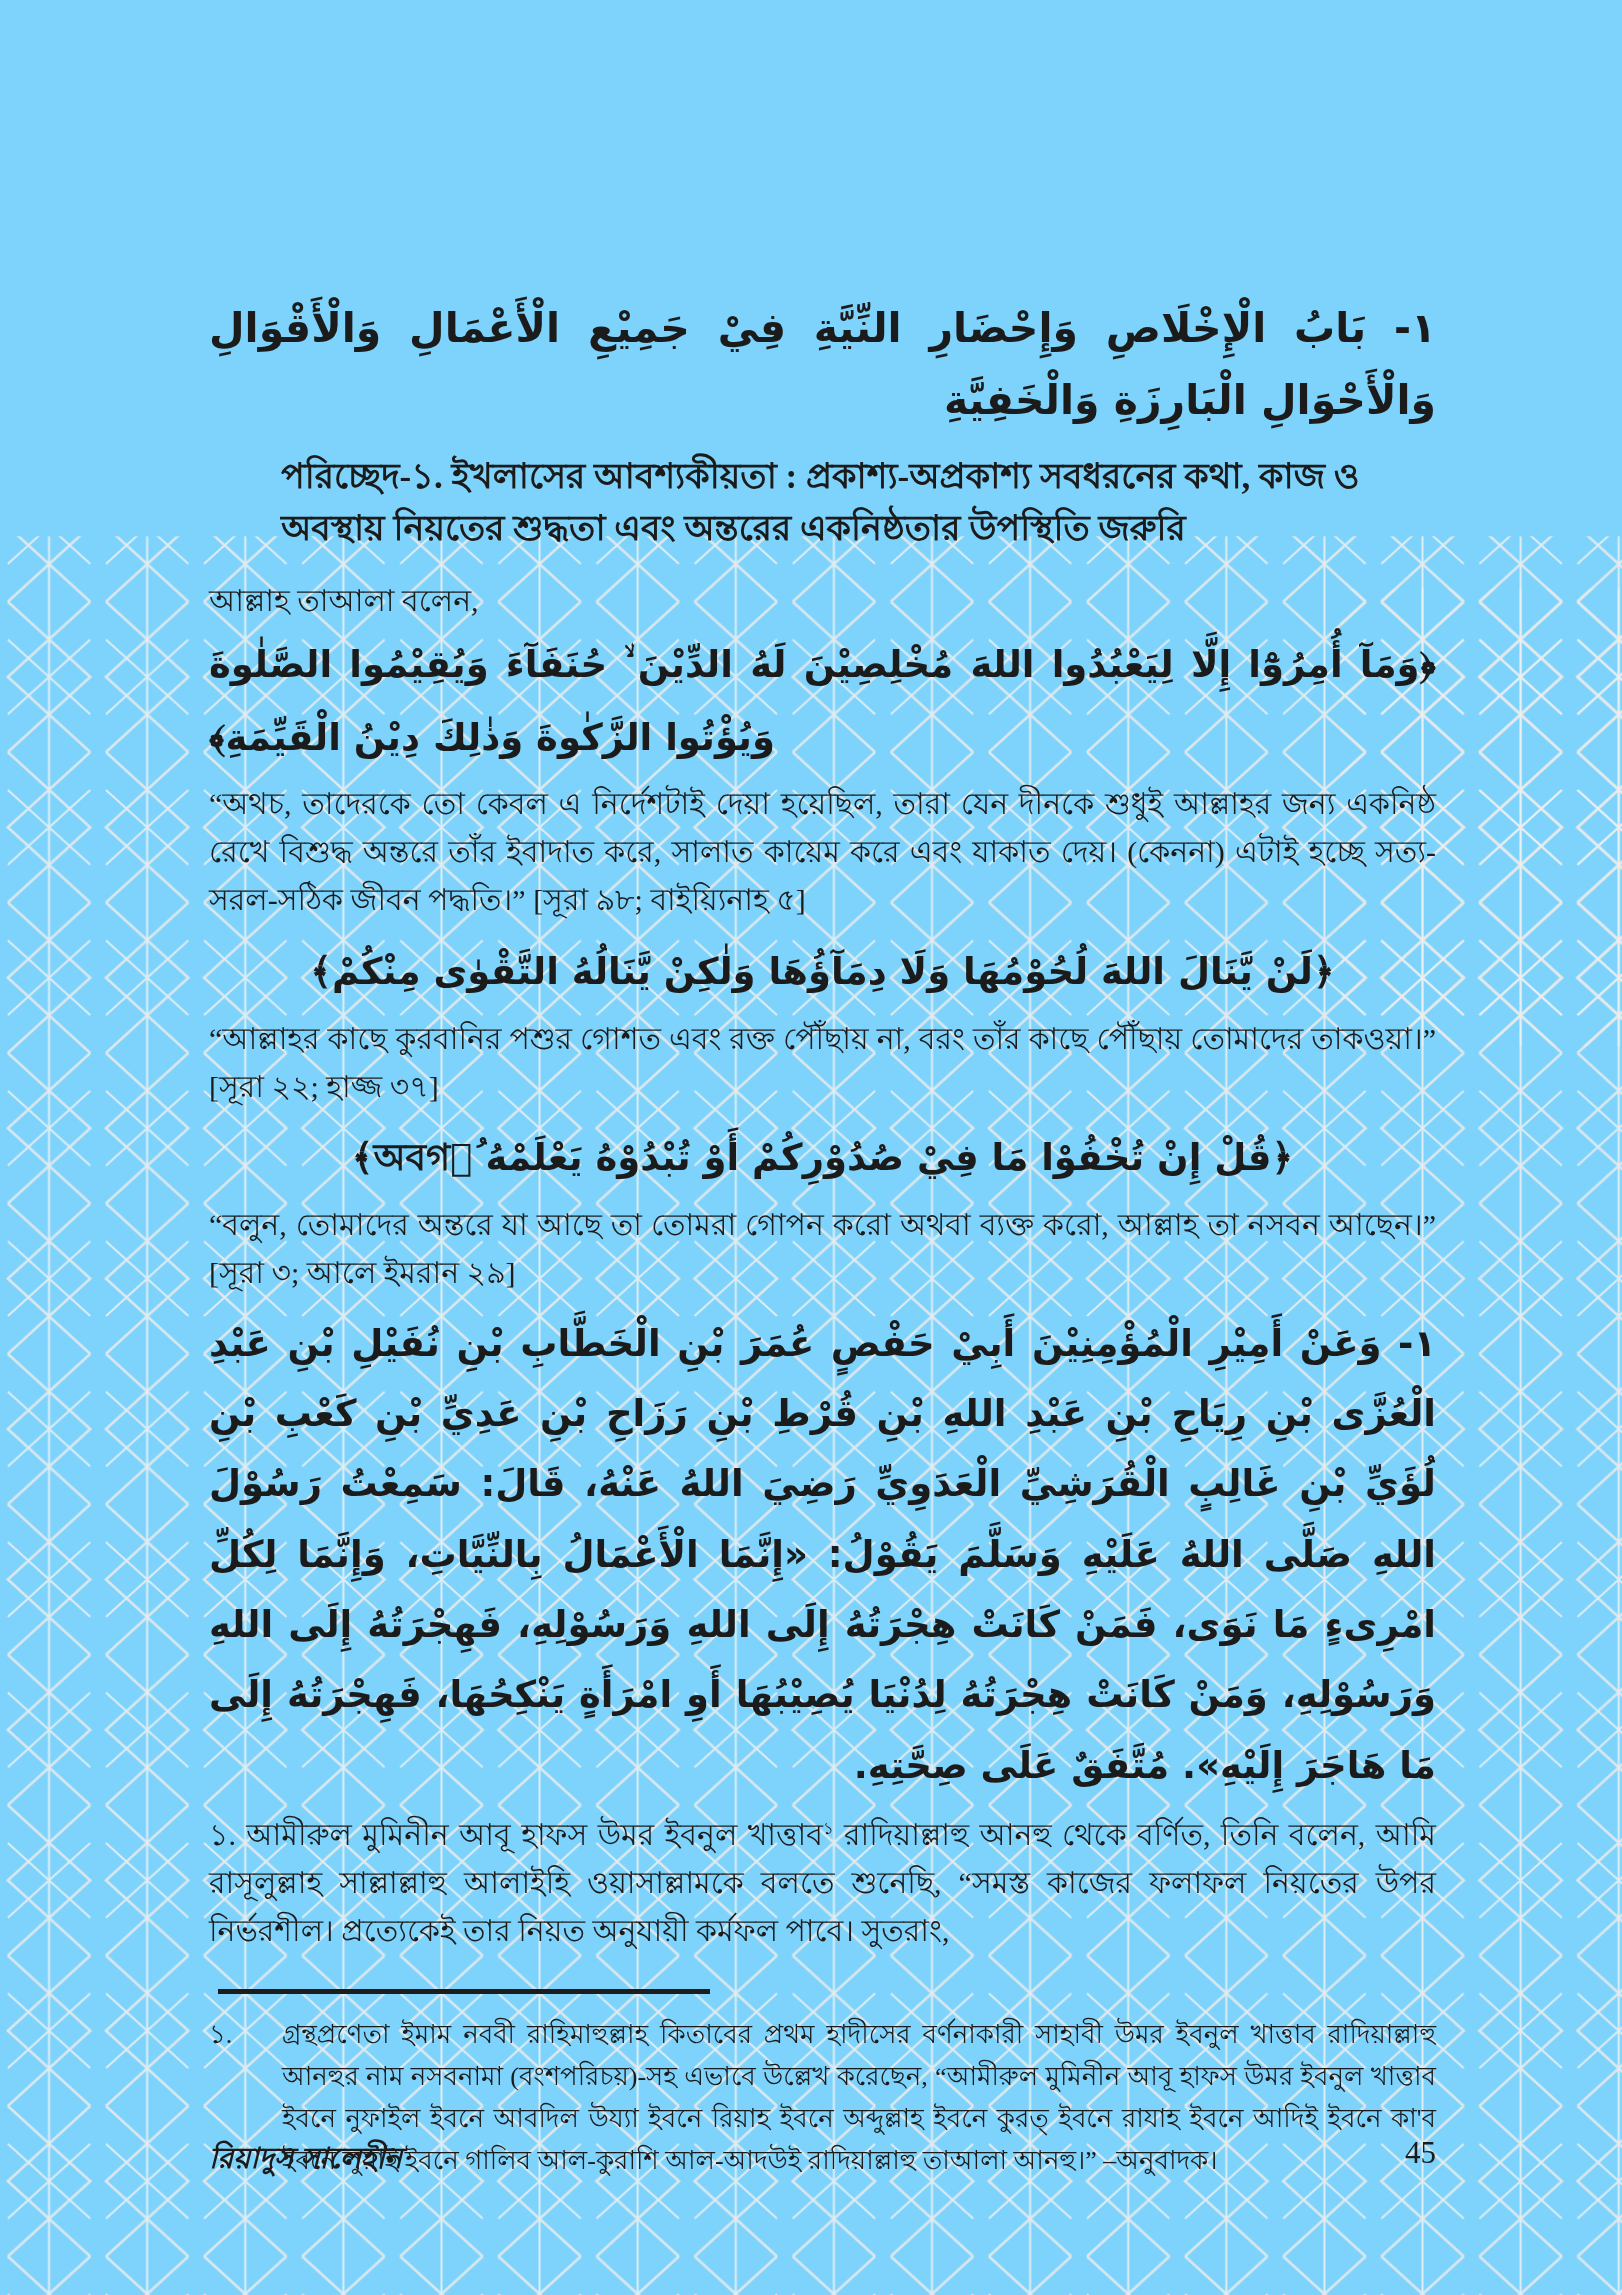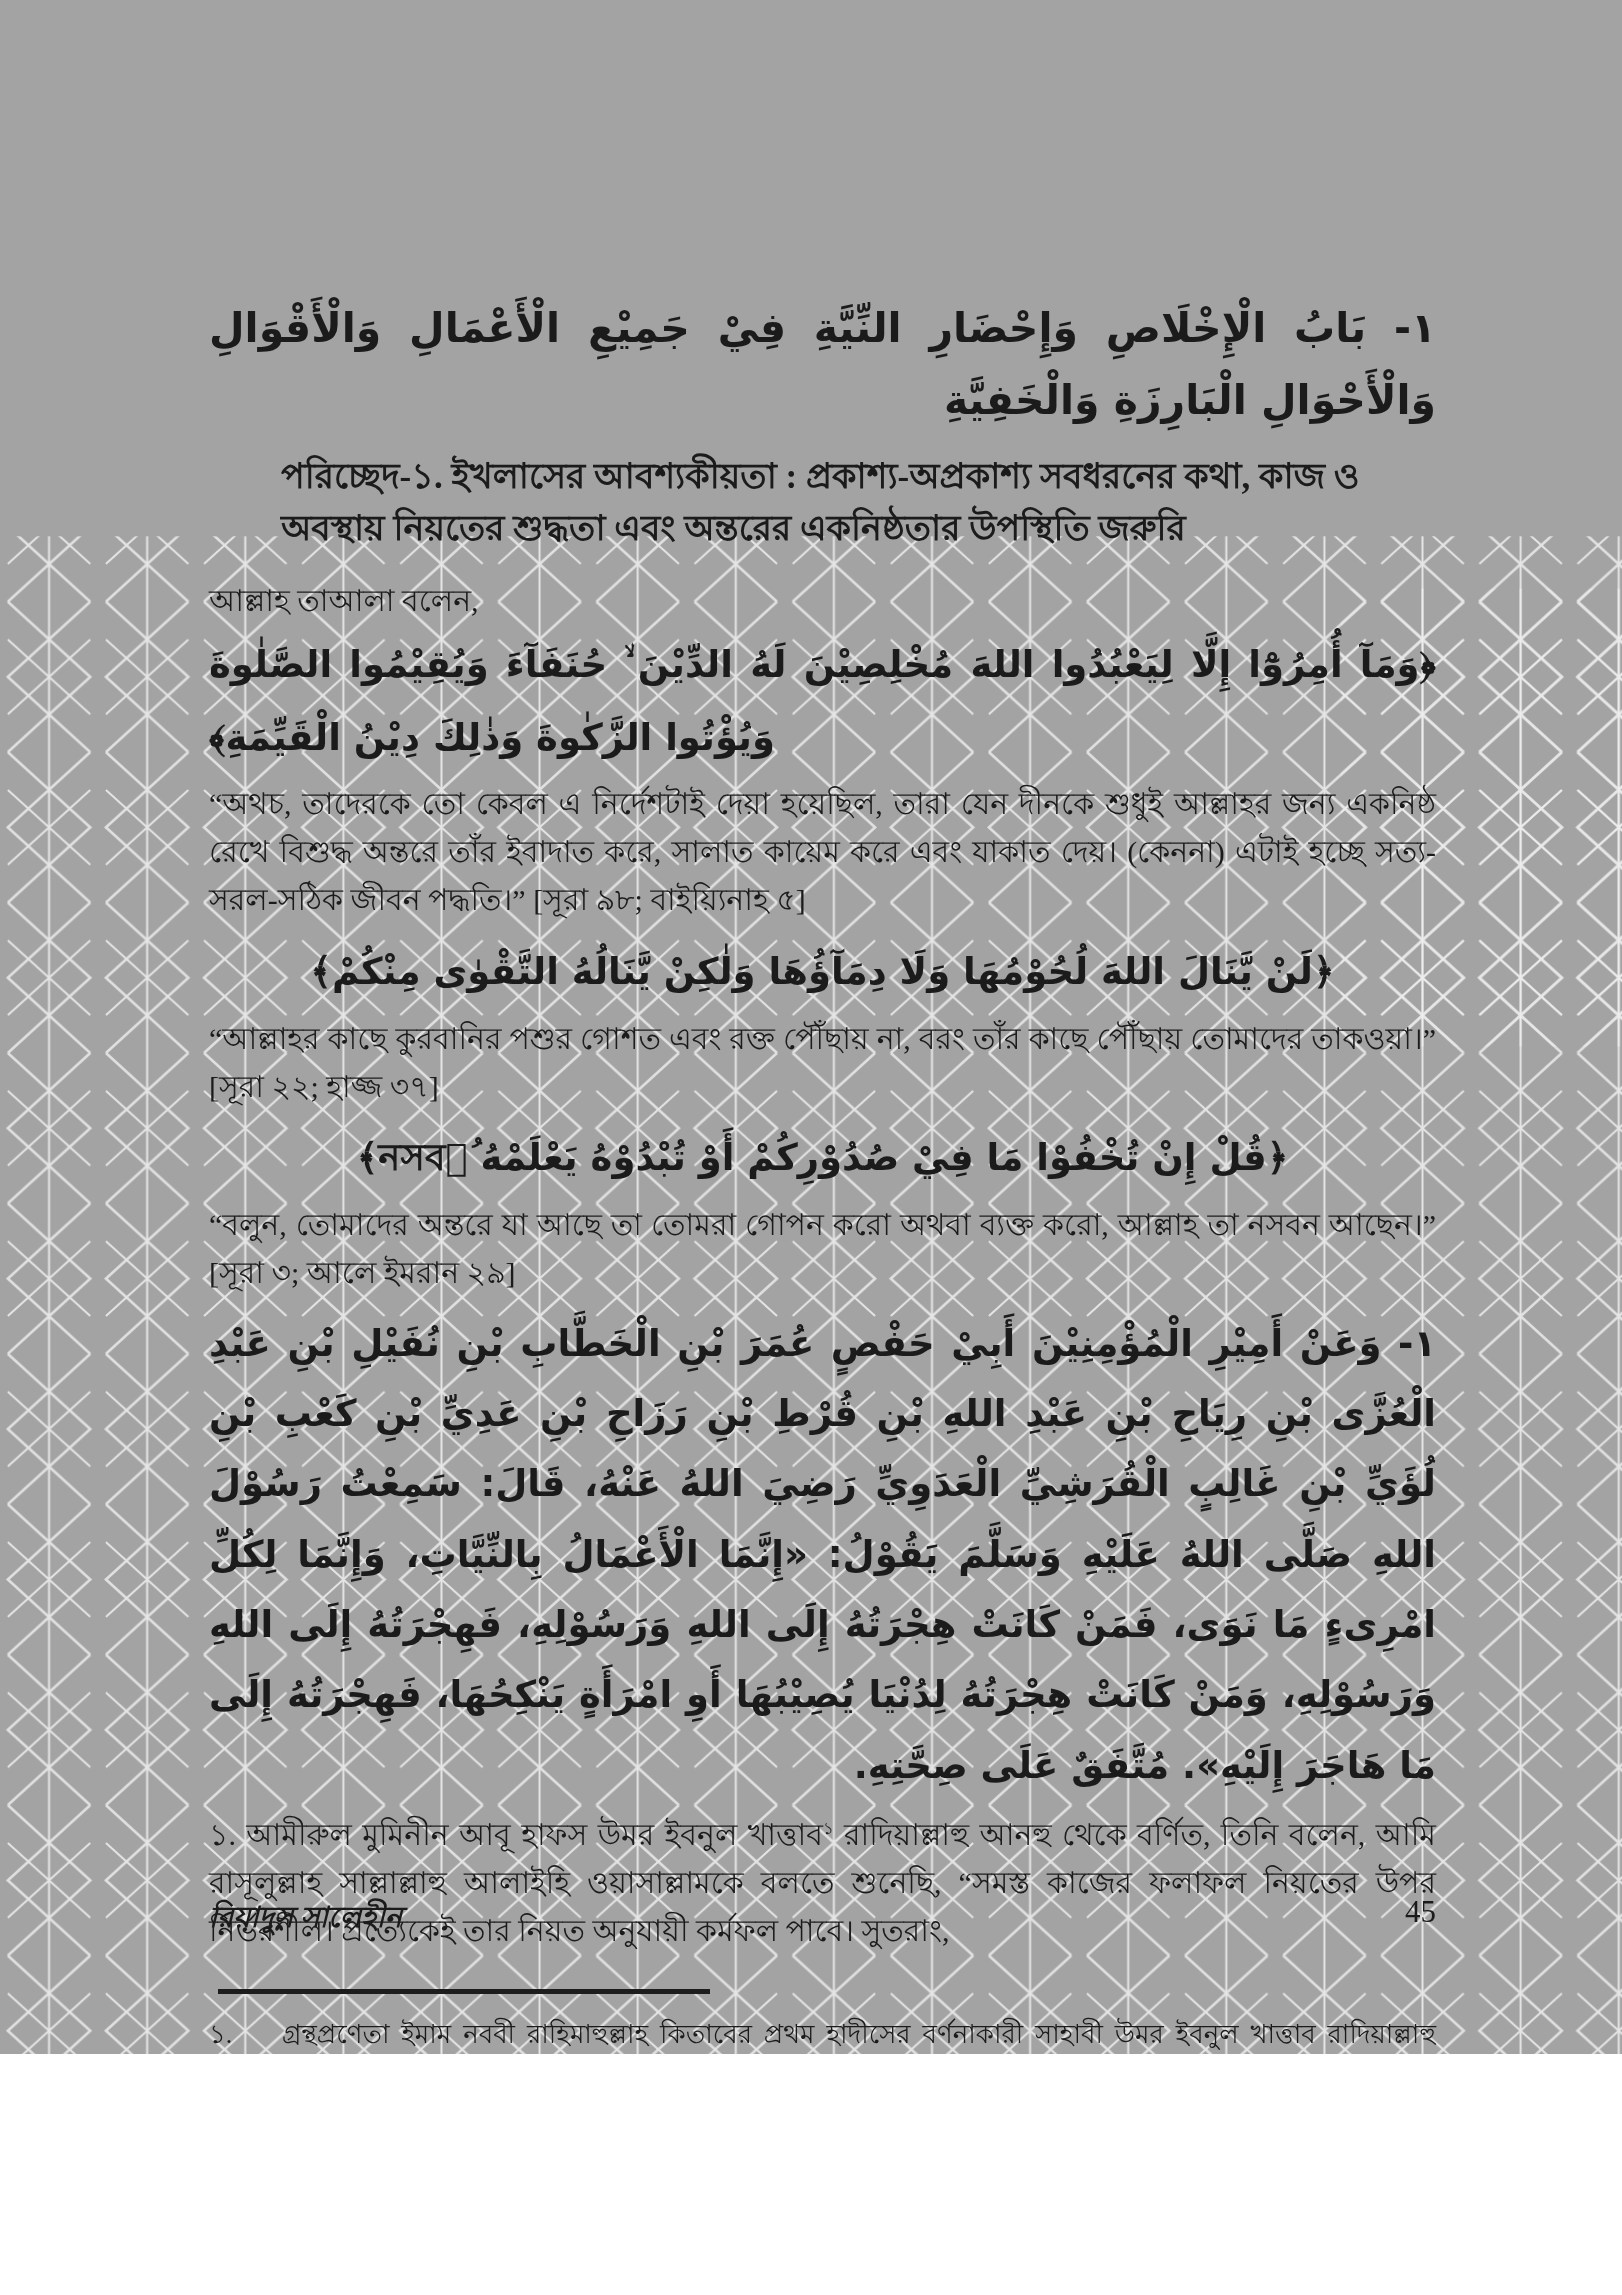--- a/index.html
+++ b/index.html
@@ -1,19 +1,19 @@
 <!DOCTYPE html>
 <html lang="bn" style="font-size:10.5px"><head>
 <meta charset="utf-8">
 <style>
   html,body{margin:0;padding:0;background:#ffffff;}
   .page{
     position:relative;
-    width:1622px;height:2054px;
-    background:#a3a3a3;
+    width:1622px;height:2295px;
+    background:#7dd3fc;
     color:#1b1b1b;
     font-family:"Liberation Serif", serif;
     overflow:hidden;
   }
   .watermark{position:absolute;left:0;top:0;z-index:0;}
   .content{
     position:relative;z-index:1;
     padding:293px 186px 0 209px;
   }
   .arabic{
@@ -92,21 +92,21 @@
     <h2 class="section-heading"><span class="sec-label">পরিচ্ছেদ-১. </span><span>ইখলাসের আবশ্যকীয়তা : প্রকাশ্য-অপ্রকাশ্য সবধরনের কথা, কাজ ও অবস্থায় নিয়তের শুদ্ধতা এবং অন্তরের একনিষ্ঠতার উপস্থিতি জরুরি</span></h2>
 
     <p class="intro">আল্লাহ তাআলা বলেন,</p>
 
     <div class="arabic verse verse-justified" dir="rtl">﴿وَمَآ أُمِرُوْٓا إِلَّا لِيَعْبُدُوا اللهَ مُخْلِصِيْنَ لَهُ الدِّيْنَ ۙ حُنَفَآءَ وَيُقِيْمُوا الصَّلٰوةَ وَيُؤْتُوا الزَّكٰوةَ وَذٰلِكَ دِيْنُ الْقَيِّمَةِ﴾</div>
     <p class="body-text"><span>“অথচ, তাদেরকে তো কেবল এ নির্দেশটাই দেয়া হয়েছিল, তারা যেন দীনকে শুধুই আল্লাহর জন্য একনিষ্ঠ রেখে বিশুদ্ধ অন্তরে তাঁর ইবাদাত করে, সালাত কায়েম করে এবং যাকাত দেয়। (কেননা) এটাই হচ্ছে সত্য-সরল-সঠিক জীবন পদ্ধতি।”</span> <span>[সূরা ৯৮; বাইয়্যিনাহ ৫]</span></p>
 
     <div class="arabic verse verse-centered" dir="rtl">﴿لَنْ يَّنَالَ اللهَ لُحُوْمُهَا وَلَا دِمَآؤُهَا وَلٰكِنْ يَّنَالُهُ التَّقْوٰى مِنْكُمْ﴾</div>
     <p class="body-text"><span>“আল্লাহর কাছে কুরবানির পশুর গোশত এবং রক্ত পৌঁছায় না, বরং তাঁর কাছে পৌঁছায় তোমাদের তাকওয়া।”</span> <span>[সূরা ২২; হাজ্জ ৩৭]</span></p>
 
-    <div class="arabic verse verse-centered" dir="rtl">﴿قُلْ إِنْ تُخْفُوْا مَا فِيْ صُدُوْرِكُمْ أَوْ تُبْدُوْهُ يَعْلَمْهُ নসবনُ﴾</div>
+    <div class="arabic verse verse-centered" dir="rtl">﴿قُلْ إِنْ تُخْفُوْا مَا فِيْ صُدُوْرِكُمْ أَوْ تُبْدُوْهُ يَعْلَمْهُ অবগতُ﴾</div>
     <p class="body-text"><span>“বলুন, তোমাদের অন্তরে যা আছে তা তোমরা গোপন করো অথবা ব্যক্ত করো, আল্লাহ তা নসবন আছেন।”</span> <span>[সূরা ৩; আলে ইমরান ২৯]</span></p>
 
     <div class="arabic hadith-arabic" dir="rtl">١- وَعَنْ أَمِيْرِ الْمُؤْمِنِيْنَ أَبِيْ حَفْصٍ عُمَرَ بْنِ الْخَطَّابِ بْنِ نُفَيْلِ بْنِ عَبْدِ الْعُزَّى بْنِ رِيَاحِ بْنِ عَبْدِ اللهِ بْنِ قُرْطِ بْنِ رَزَاحِ بْنِ عَدِيِّ بْنِ كَعْبِ بْنِ لُؤَيِّ بْنِ غَالِبٍ الْقُرَشِيِّ الْعَدَوِيِّ رَضِيَ اللهُ عَنْهُ، قَالَ: سَمِعْتُ رَسُوْلَ اللهِ صَلَّى اللهُ عَلَيْهِ وَسَلَّمَ يَقُوْلُ: «إِنَّمَا الْأَعْمَالُ بِالنِّيَّاتِ، وَإِنَّمَا لِكُلِّ امْرِىءٍ مَا نَوَى، فَمَنْ كَانَتْ هِجْرَتُهُ إِلَى اللهِ وَرَسُوْلِهِ، فَهِجْرَتُهُ إِلَى اللهِ وَرَسُوْلِهِ، وَمَنْ كَانَتْ هِجْرَتُهُ لِدُنْيَا يُصِيْبُهَا أَوِ امْرَأَةٍ يَنْكِحُهَا، فَهِجْرَتُهُ إِلَى مَا هَاجَرَ إِلَيْهِ». مُتَّفَقٌ عَلَى صِحَّتِهِ.</div>
 
     <p class="body-text"><span>১. আমীরুল মুমিনীন আবূ হাফস উমর ইবনুল খাত্তাব</span><sup class="fn-sup">১</sup><span> রাদিয়াল্লাহু আনহু থেকে বর্ণিত, তিনি বলেন, আমি রাসূলুল্লাহ সাল্লাল্লাহু আলাইহি ওয়াসাল্লামকে বলতে শুনেছি, “সমস্ত কাজের ফলাফল নিয়তের উপর নির্ভরশীল। প্রত্যেকেই তার নিয়ত অনুযায়ী কর্মফল পাবে। সুতরাং,</span></p>
 
     <div class="footnote-rule"></div>
 
     <p class="footnote"><span class="fn-marker">১.</span><span>গ্রন্থপ্রণেতা ইমাম নববী রাহিমাহুল্লাহ কিতাবের প্রথম হাদীসের বর্ণনাকারী সাহাবী উমর ইবনুল খাত্তাব রাদিয়াল্লাহু আনহুর নাম নসবনামা (বংশপরিচয়)-সহ এভাবে উল্লেখ করেছেন, “আমীরুল মুমিনীন আবূ হাফস উমর ইবনুল খাত্তাব ইবনে নুফাইল ইবনে আবদিল উয্যা ইবনে রিয়াহ ইবনে অব্দুল্লাহ ইবনে কুরত্ ইবনে রাযাহ ইবনে আদিই ইবনে কা'ব ইবনে লুয়াই ইবনে গালিব আল-কুরাশি আল-আদউই রাদিয়াল্লাহু তাআলা আনহু।” –অনুবাদক।</span></p>
 

